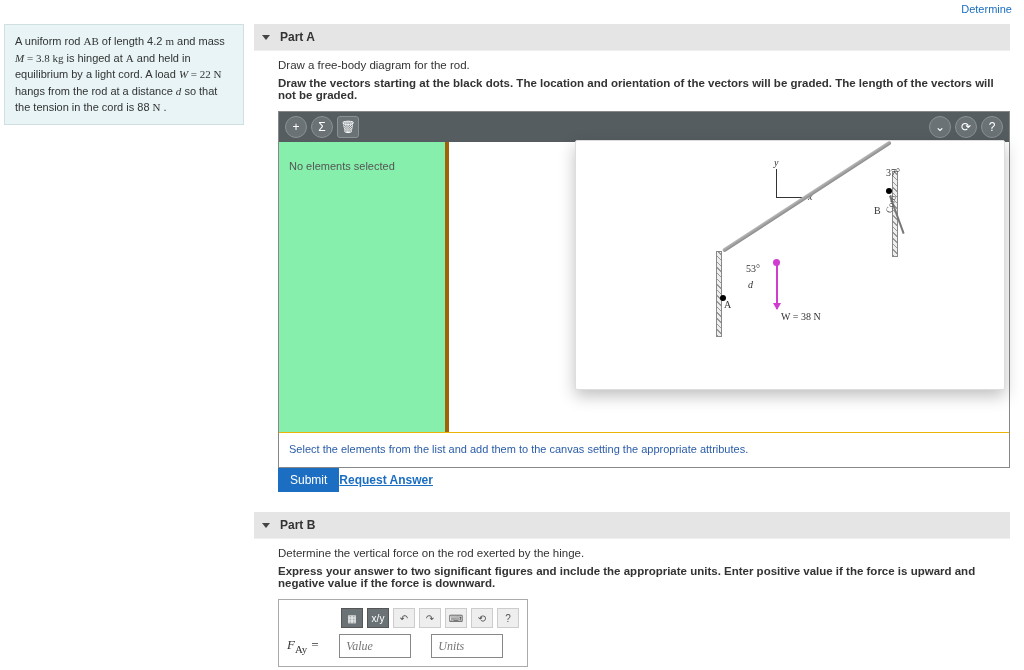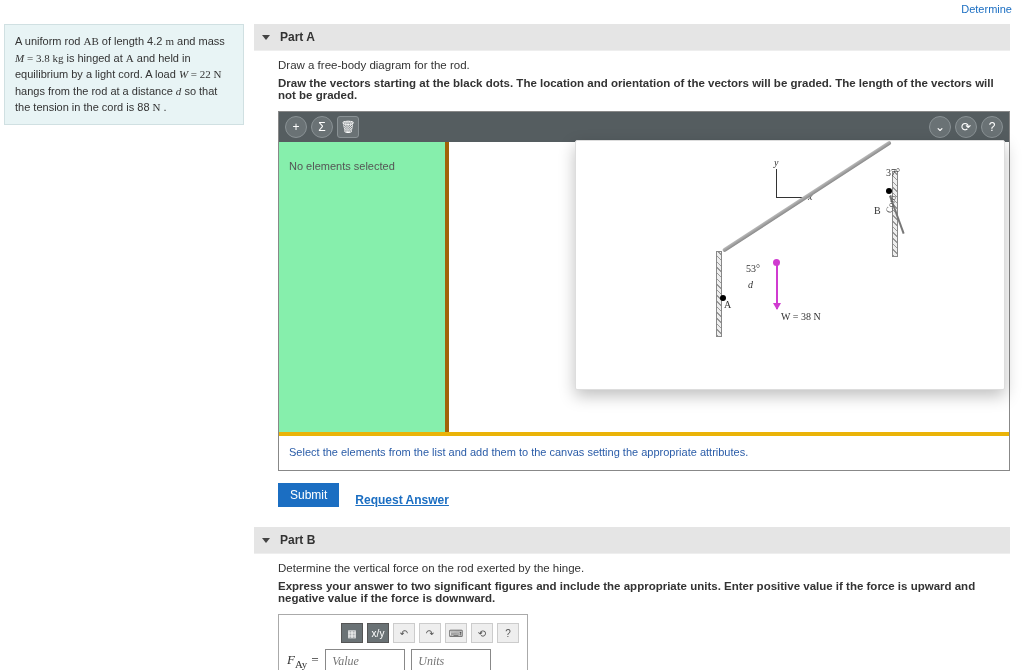--- a/index.html
+++ b/index.html
@@ -41,31 +41,31 @@
   .angle53 { position: absolute; left: 170px; top: 122px; font-size: 10px; font-family: serif; }
   .angle37 { position: absolute; left: 310px; top: 26px; font-size: 10px; font-family: serif; }
   .lblA { position: absolute; left: 148px; top: 158px; font-size: 10px; font-family: serif; }
   .lblB { position: absolute; left: 298px; top: 64px; font-size: 10px; font-family: serif; }
   .lbld { position: absolute; left: 172px; top: 138px; font-size: 10px; font-family: serif; font-style: italic; }
   .w-arrow { position: absolute; left: 200px; top: 122px; width: 2px; height: 46px; background: #d03bd0; }
   .w-arrow::after { content: ""; position: absolute; bottom: -1px; left: -3px; width: 0; height: 0; border-left: 4px solid transparent; border-right: 4px solid transparent; border-top: 7px solid #d03bd0; }
   .w-origin { position: absolute; left: 197px; top: 118px; width: 7px; height: 7px; border-radius: 50%; background: #d03bd0; }
   .w-label { position: absolute; left: 205px; top: 170px; font-size: 10px; font-family: serif; }
   .course-home { position: absolute; right: 36px; bottom: 8px; padding: 6px 16px; background: #f2f2f2; border: 1px solid #ccc; border-radius: 3px; font-size: 12px; color: #444; cursor: pointer; }
-  .canvas-footer { padding: 10px 10px 12px 10px; font-size: 11px; color: #2a5ca8; border-top: 4px solid #eab308; background: #fff; }
-  .submit-row { margin-top: 12px; display: flex; align-items: flex-end; gap: 16px; }
+  .canvas-footer { padding: 10px 10px 12px 10px; font-size: 11px; color: #2a5ca8; border-top: 1px solid #eab308; background: #fff; }
+  .submit-row { margin-top: 0; display: flex; align-items: center; }
   .submit-btn { background: #1b6ec2; color: #fff; padding: 5px 12px; font-size: 12px; border: none; cursor: pointer; }
   .req-answer { color: #1b6ec2; font-weight: bold; font-size: 12px; text-decoration: underline; cursor: pointer; }
   .answer-panel { border: 1px solid #aaa; background: #fff; padding: 8px; display: inline-block; }
   .answer-toolbar { display: flex; align-items: center; gap: 4px; margin-bottom: 6px; margin-left: 54px; }
   .at-btn { width: 22px; height: 20px; background: #eee; border: 1px solid #ccc; display: flex; align-items: center; justify-content: center; font-size: 10px; color: #555; cursor: pointer; }
   .at-btn.dark { background: #6a7275; color: #fff; border-color: #555; }
-  .answer-row { display: flex; align-items: center; gap: 6px; }
+  .answer-row { display: flex; align-items: center; gap: 20px; }
   .answer-label { font-family: Georgia, serif; font-style: italic; font-size: 13px; }
-  .answer-input { width: 80px; height: 24px; border: 1px solid #888; padding: 0 6px; font-style: italic; color: #888; font-family: Georgia, serif; font-size: 12px; text-align: left; }
+  .answer-input { width: 72px; height: 24px; border: 1px solid #888; padding: 0 6px; font-style: italic; color: #888; font-family: Georgia, serif; font-size: 12px; text-align: left; }
   .partA-section { margin-bottom: 6px; }
   .math { font-family: Georgia, 'Times New Roman', serif; }
   .math .var { font-style: italic; }
   .math .rm { font-style: normal; }
 </style>
 </head>
 <body>
 
 <div class="constants-row">
   <a class="constants-link">Determine</a>

